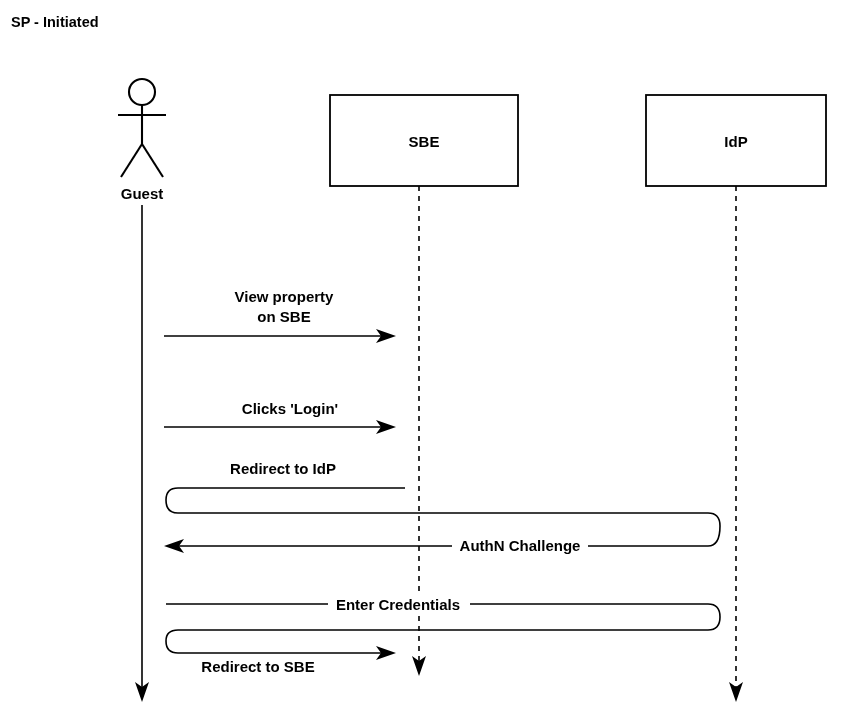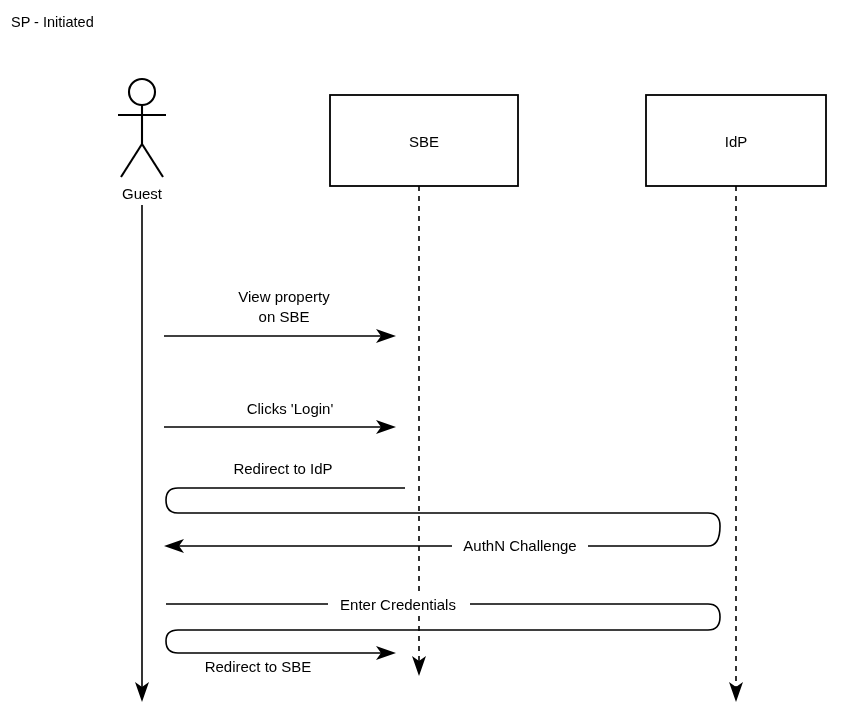--- a/index.html
+++ b/index.html
@@ -11,20 +11,21 @@
     width: 850px;
     height: 720px;
     font-family: "Liberation Sans", sans-serif;
     color: #000000;
     overflow: hidden;
   }
   #diagram-root {
     position: relative;
     width: 850px;
     height: 556px;
+    font-weight: bold;
   }
   svg#seq-svg {
     display: block;
     width: 850px;
     height: 720px;
   }
   .stroke {
     stroke: #000000;
     fill: none;
     stroke-width: 1.6;

